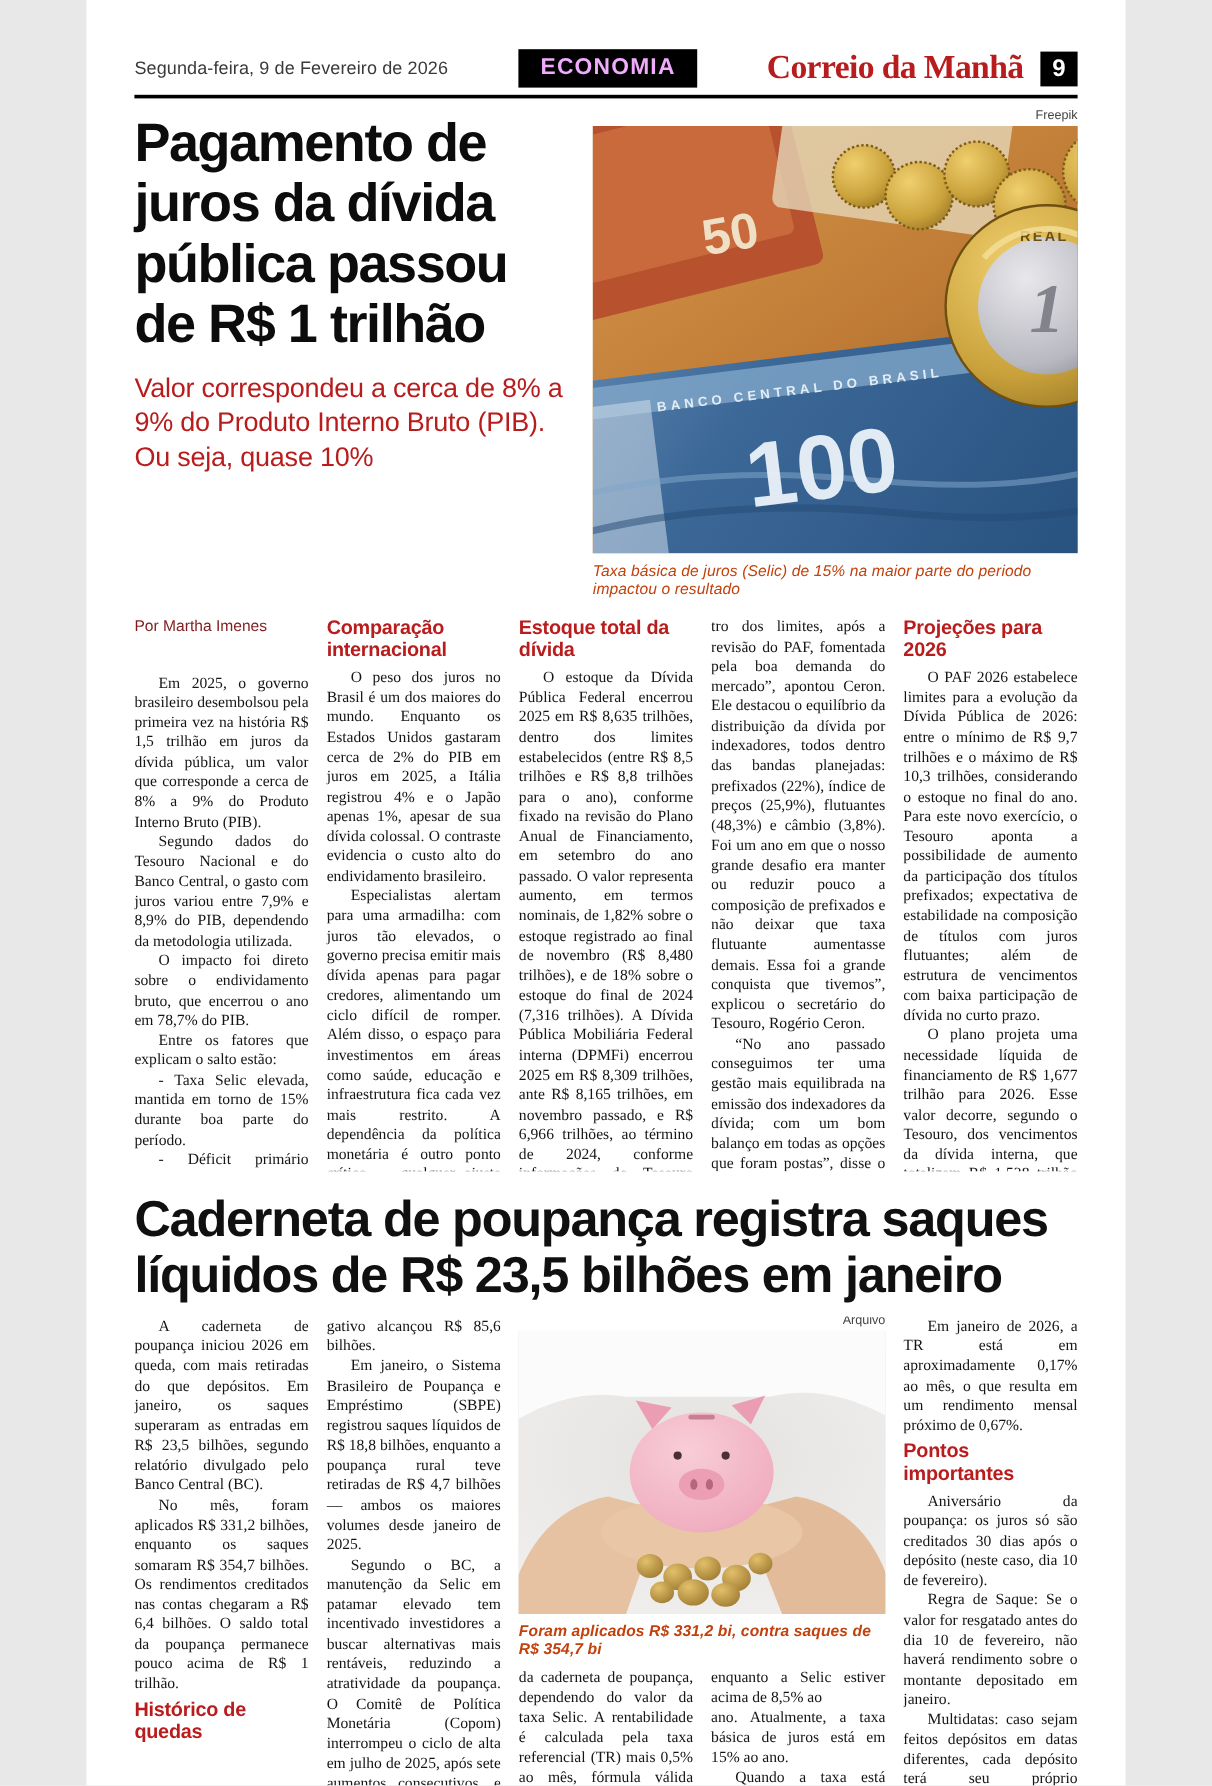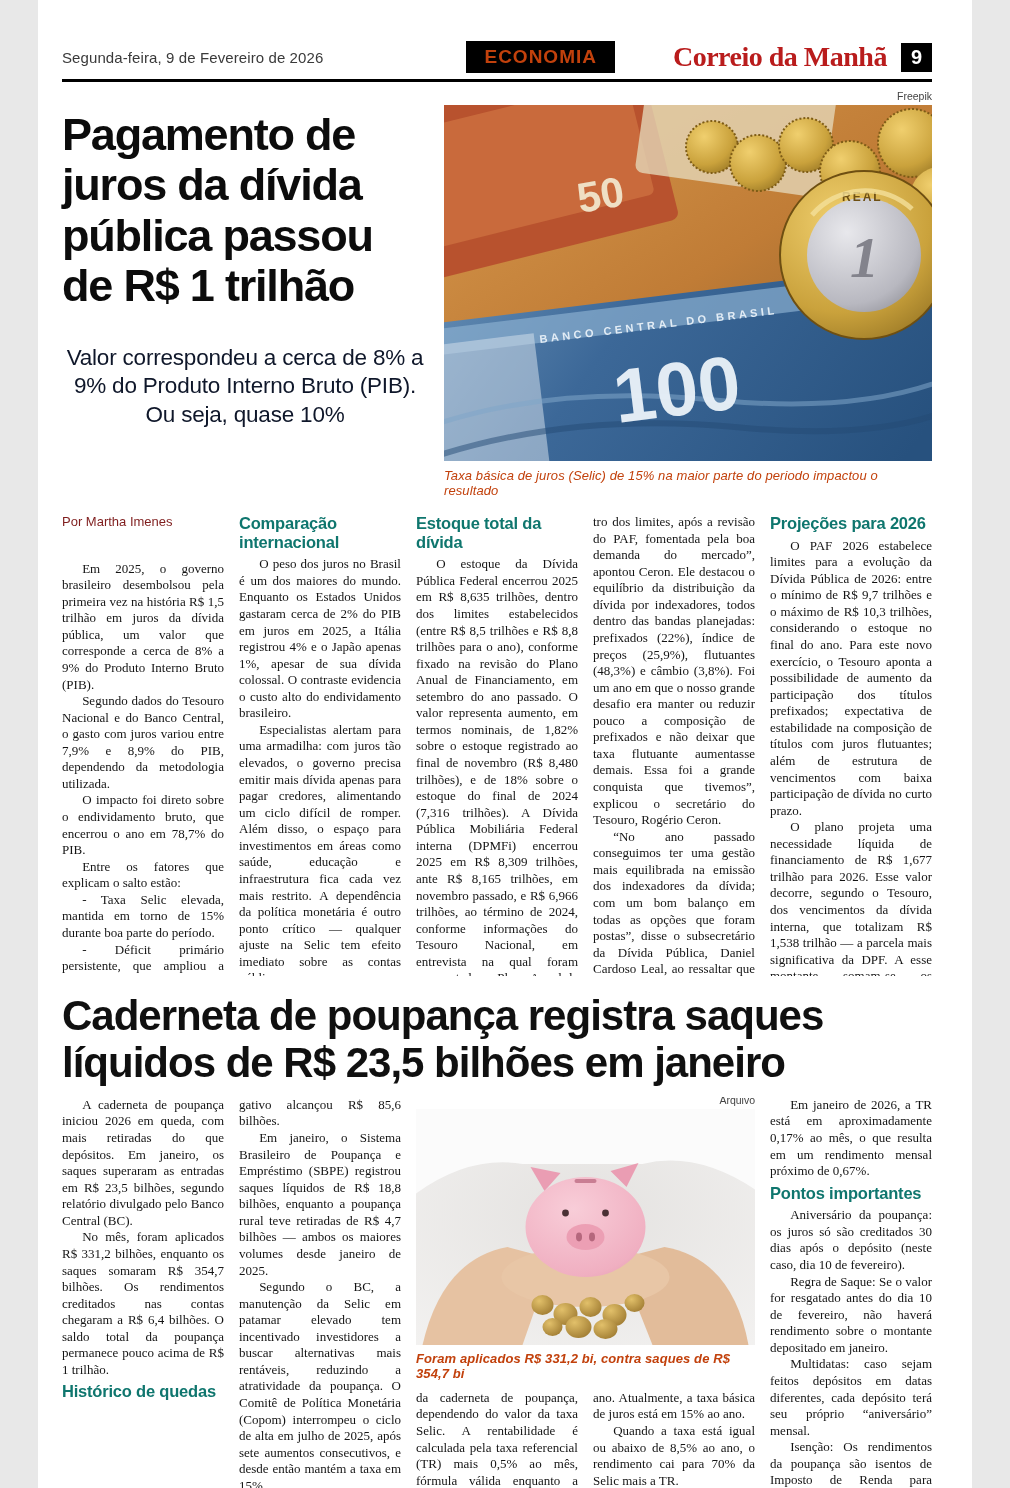--- a/index.html
+++ b/index.html
@@ -1,52 +1,52 @@
 <!DOCTYPE html>
 <html lang="pt-BR"><head>
 <meta charset="utf-8">
 <style>
   * { margin:0; padding:0; box-sizing:border-box; }
   html,body { background:#e8e8e8; }
   .page {
-    width:934px; height:1488px; background:#ffffff; margin:0 auto;
-    padding:40px 40px 0 24px; position:relative; overflow:hidden;
+    width:866px; height:1488px; background:#ffffff; margin:0 auto;
+    padding:40px 40px 0 40px; position:relative; overflow:hidden;
     font-family:"Liberation Serif", serif; color:#141414;
   }
   
   .hdr { display:flex; align-items:center; gap:14px; height:34px; }
   .hdr-date { flex:1; font-family:"Liberation Sans", sans-serif; font-size:15px; color:#3a3a3a; letter-spacing:0.1px; }
-  .hdr-section { background:#000; color:#c2410c; font-family:"Liberation Sans", sans-serif;
+  .hdr-section { background:#000; color:#f0abfc; font-family:"Liberation Sans", sans-serif;
     font-weight:700; font-size:19px; letter-spacing:1px; padding:5px 18px; }
   .hdr-masthead { font-family:"Liberation Serif", serif; font-weight:700; font-size:28px; color:#b91c1c; letter-spacing:-0.5px;margin-left:44px; }
   .hdr-pagenum { background:#000; color:#fff; font-family:"Liberation Sans", sans-serif;
     font-weight:700; font-size:20px; padding:3px 10px; }
   .hdr-rule { height:3px; background:#000; margin-top:5px; }
   
   .top { display:flex; gap:16px; margin-top:8px; }
   .top-left { width:366px; flex:none; }
   .headline1 { font-family:"Liberation Sans", sans-serif; font-weight:700; font-size:45px;
-    line-height:1.12; letter-spacing:-1.2px; color:#0c0c0c; margin-top:20px; }
+    line-height:1.12; letter-spacing:-1.2px; color:#0c0c0c; margin-top:4px; }
   .deck { font-family:"Liberation Sans", sans-serif; font-size:22.5px; line-height:1.27;
-    color:#0f172a; letter-spacing:-0.2px; margin-top:32px;text-align:center; }
+    color:#b91c1c; letter-spacing:-0.2px; margin-top:14px; }
   .top-right { flex:1; display:flex; flex-direction:column; }
   .credit { font-family:"Liberation Sans", sans-serif; font-size:10.5px; color:#444; text-align:right; margin-bottom:3px; }
   .photo1 { width:100%; height:356px; overflow:hidden; background:#b88a4a; }
   .photo1 svg, .photo2 svg { display:block; width:100%; height:100%; }
   .caption { font-family:"Liberation Sans", sans-serif; font-style:italic; font-size:13px;
     color:#c2410c; margin-top:7px; letter-spacing:0.1px; }
   
   .cols5 { display:grid; grid-template-columns:repeat(5,1fr); column-gap:15px; margin-top:16px; overflow:hidden; }
   .a1cols { height:462px; }
   .a2cols { height:402px; margin-top:10px; }
   .col { font-size:13px; line-height:1.275; text-align:justify; overflow:hidden; }
   .blk-p { text-indent:1.55em; }
   .blk-pc { text-indent:0; }
   .blk-h { font-family:"Liberation Sans", sans-serif; font-weight:700; font-size:16.5px;
-    line-height:1.13; letter-spacing:-0.2px; color:#0f766e; margin-bottom:5px; text-align:left; text-indent:0; }
+    line-height:1.13; letter-spacing:-0.2px; color:#b91c1c; margin-bottom:5px; text-align:left; text-indent:0; }
   .blk-h:not(:first-child) { margin-top:4px; }
   .blk-byline { font-family:"Liberation Sans", sans-serif; font-size:13px; color:#7f1d1d;
     margin-bottom:30px; text-align:left; text-indent:0; }
   
   .headline2 { font-family:"Liberation Sans", sans-serif; font-weight:700; font-size:42px;
     line-height:1.13; letter-spacing:-1px; color:#101010; margin-top:16px; }
   
   .a2-mid { grid-column:3 / span 2; display:flex; flex-direction:column; }
   .a2-mid .credit { margin-top:-3px; }
   .photo2 { width:100%; height:236px; overflow:hidden; background:#efefef; }

